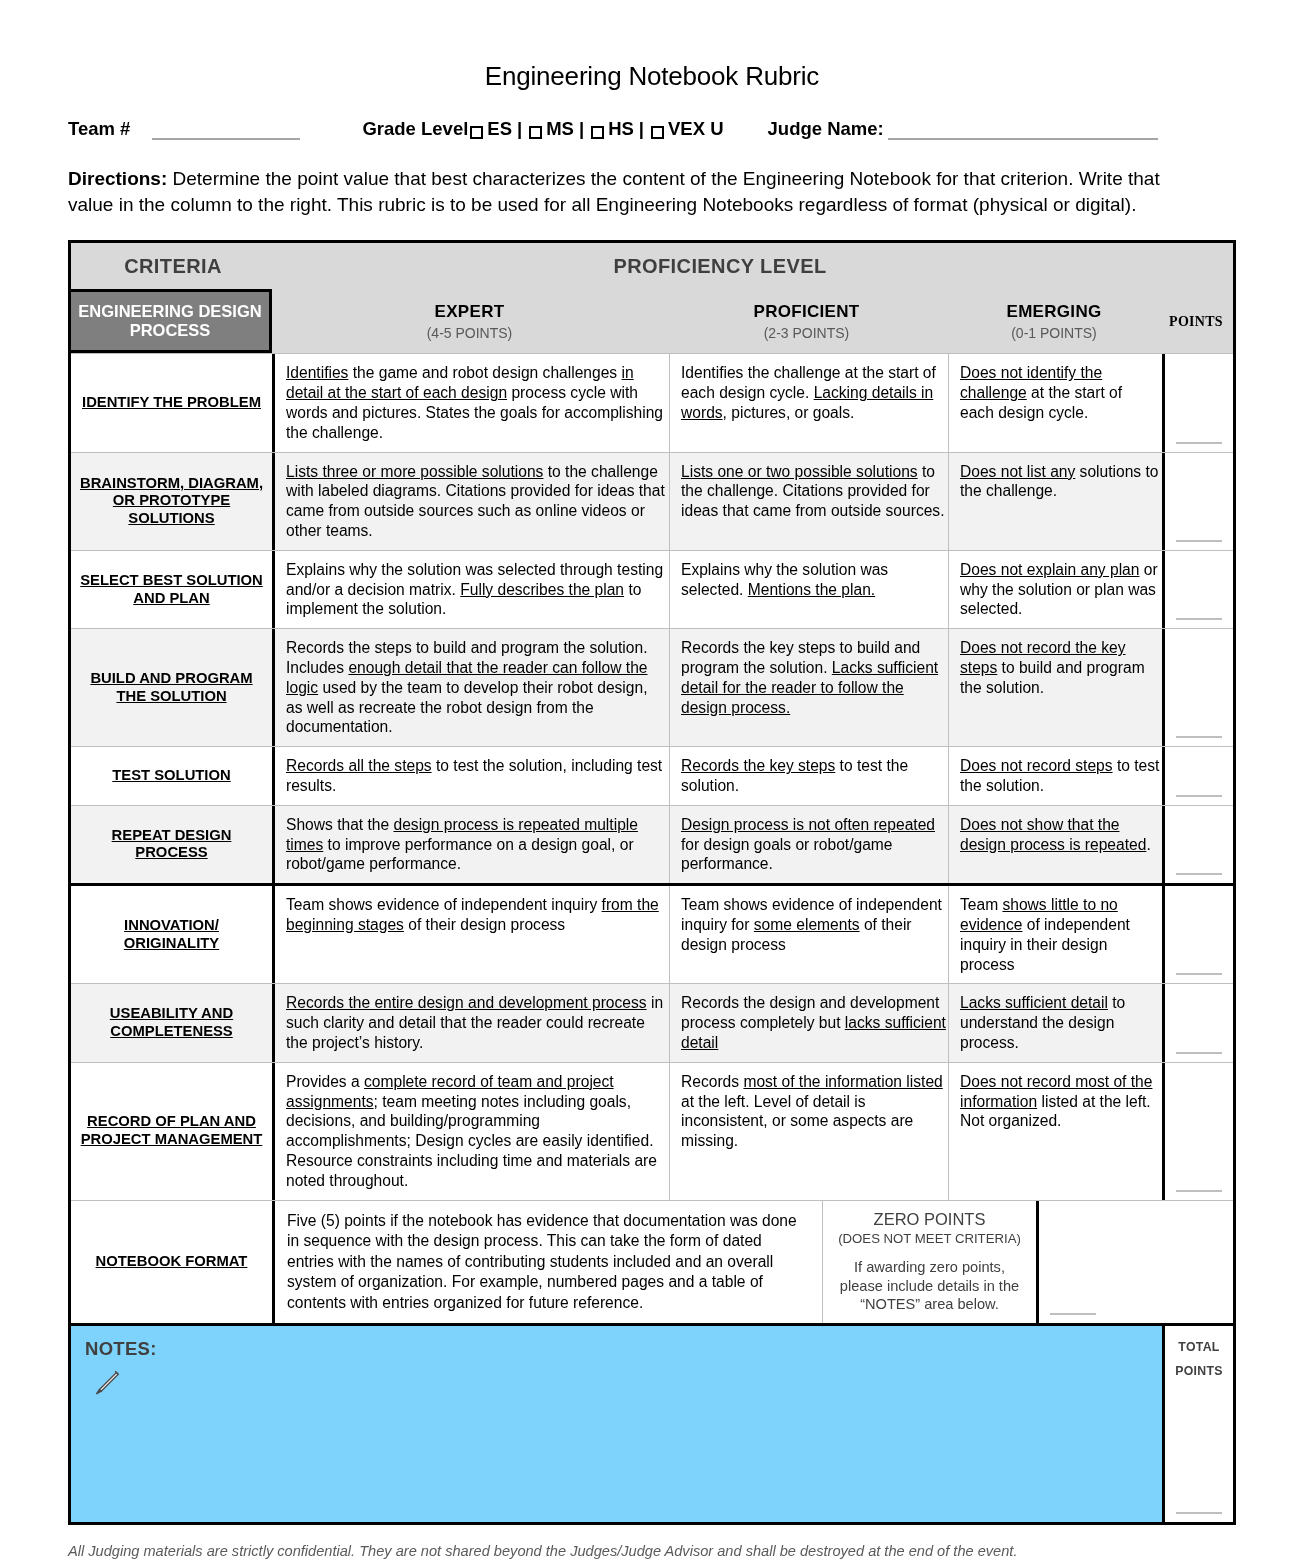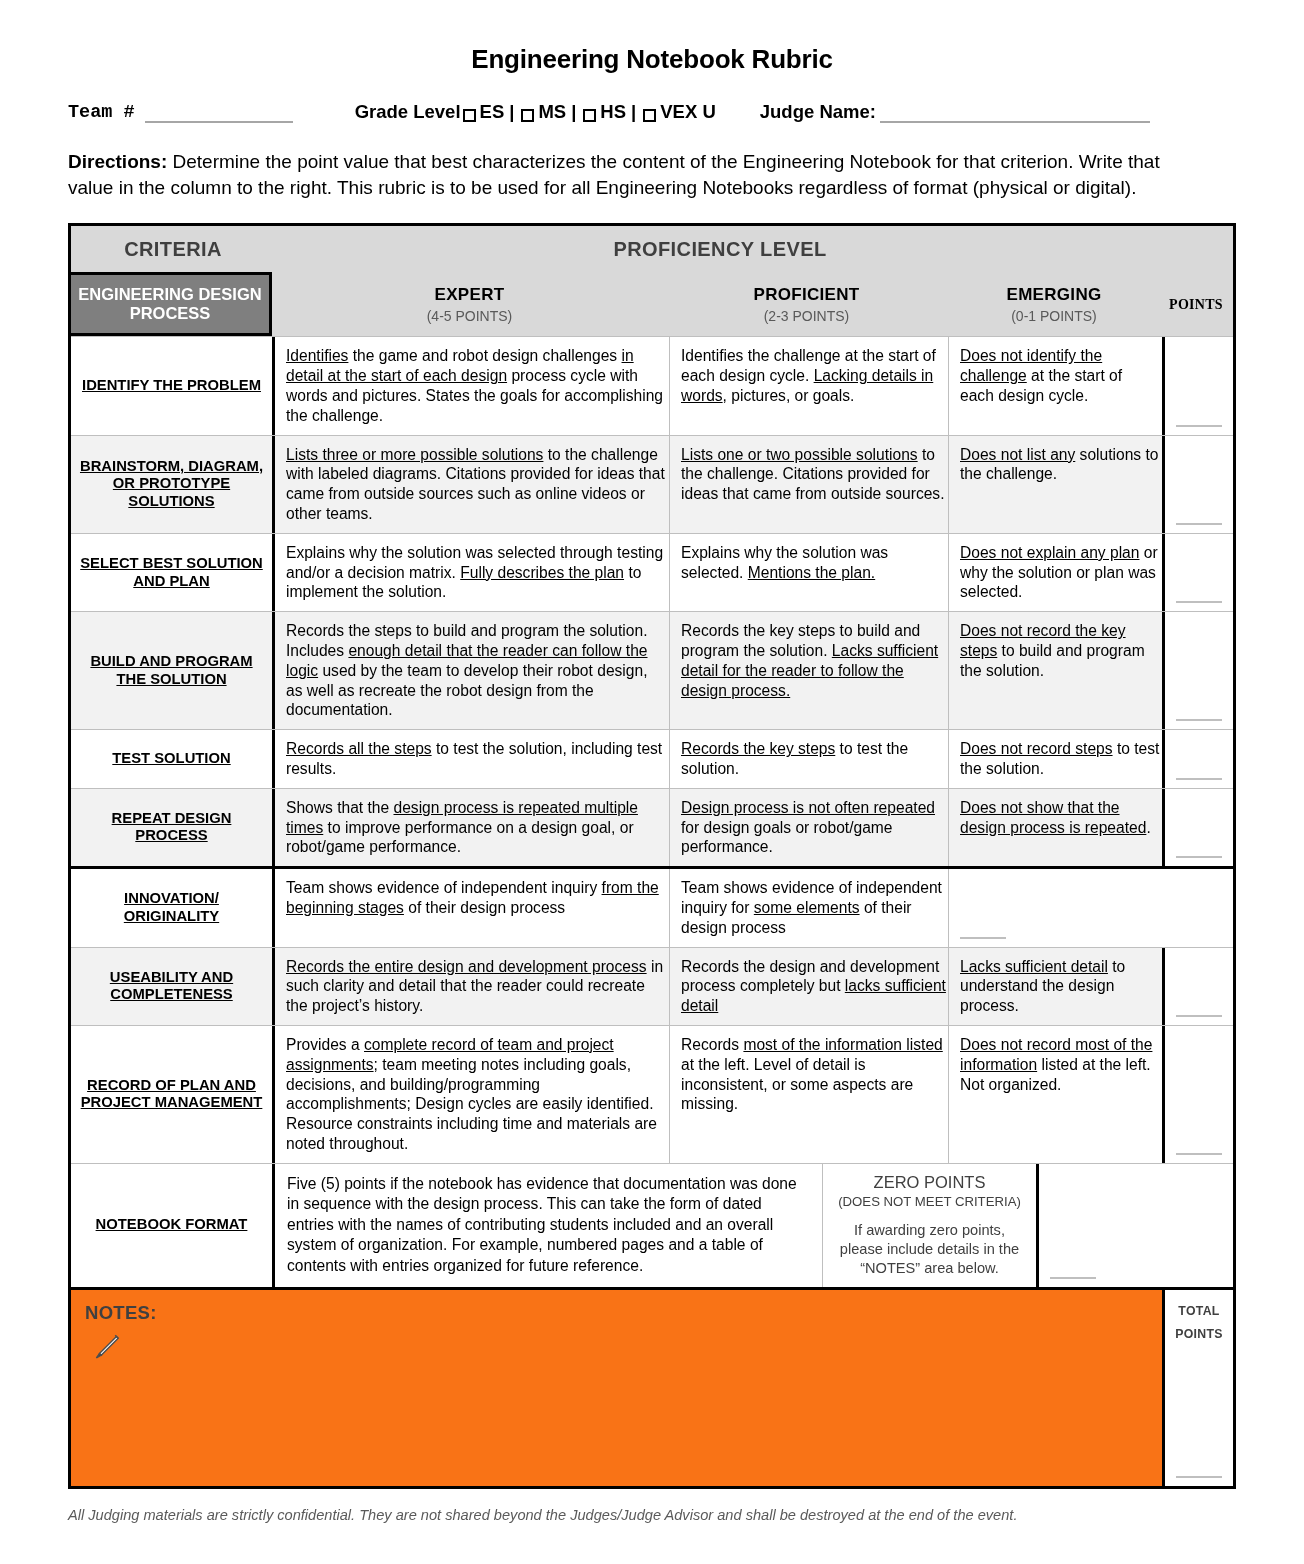--- a/index.html
+++ b/index.html
@@ -14,34 +14,34 @@
     color: #000000;
     position: relative;
     overflow: hidden;
   }
   .page { padding: 0 68px; }
 
   
   .doc-title {
     text-align: center;
     font-size: 26px;
-    font-weight: bold;
+    font-weight: normal;
     letter-spacing: -0.2px;
-    padding-top: 44px;
+    padding-top: 61px;
     color: #000;
   }
   .id-row {
     display: flex;
     align-items: flex-end;
     margin-top: 26px;
     font-size: 18.5px;
     font-weight: bold;
     white-space: nowrap;
   }
-  .id-label { margin-right: 6px; font-family: Liberation Mono, monospace; }
+  .id-label { margin-right: 18px; }
   .blank-line {
     display: inline-block;
     border-bottom: 2px solid #a6a6a6;
     height: 19px;
     margin: 0 4px;
   }
   .blank-team { width: 148px; }
   .blank-judge { width: 270px; }
   .gap-1 { width: 58px; display: inline-block; }
   .gap-2 { width: 44px; display: inline-block; }
@@ -171,21 +171,21 @@
     line-height: 1.3;
   }
   .zt { font-size: 16.5px; color: #404040; }
   .zs { font-size: 13.2px; color: #404040; }
   .zb { margin-top: 11px; font-size: 14.6px; color:#404040; line-height:1.28; }
 
   
   .notes-row { display: flex; border-top: 3px solid #000; }
   .notes-box {
     width: 1094px;
-    background: #f97316;
+    background: #7dd3fc;
     border-right: 3px solid #000;
     height: 196px;
     position: relative;
     padding: 12px 0 0 14px;
   }
   .notes-label { font-size: 18.5px; font-weight: bold; color: #404040; letter-spacing: .3px;}
   .pencil { position: absolute; left: 20px; top: 42px; }
   .total-box {
     width: 68px;
     height: 196px;
@@ -319,20 +319,21 @@
           <div class="c-txt c-pro"><u>Design process is not often repeated</u> for design goals or robot/game performance.</div>
           <div class="c-txt c-eme"><u>Does not show that the design process is repeated</u>.</div>
           <div class="c-pts">
             <div class="ptline"></div>
           </div>
         </div>
         <div class="brow thick-top">
           <div class="c-crit">INNOVATION/ ORIGINALITY</div>
           <div class="c-txt c-exp">Team shows evidence of independent inquiry <u>from the beginning stages</u> of their design process</div>
           <div class="c-txt c-pro">Team shows evidence of independent inquiry for <u>some elements</u> of their design process</div>
+          <div class="c-txt c-eme">Team <u>shows little to no evidence</u> of independent inquiry in their design process</div>
           <div class="c-pts">
             <div class="ptline"></div>
           </div>
         </div>
         <div class="brow shade">
           <div class="c-crit">USEABILITY AND COMPLETENESS</div>
           <div class="c-txt c-exp"><u>Records the entire design and development process</u> in such clarity and detail that the reader could recreate the project’s history.</div>
           <div class="c-txt c-pro">Records the design and development process completely but <u>lacks sufficient detail</u></div>
           <div class="c-txt c-eme"><u>Lacks sufficient detail</u> to understand the design process.</div>
           <div class="c-pts">

